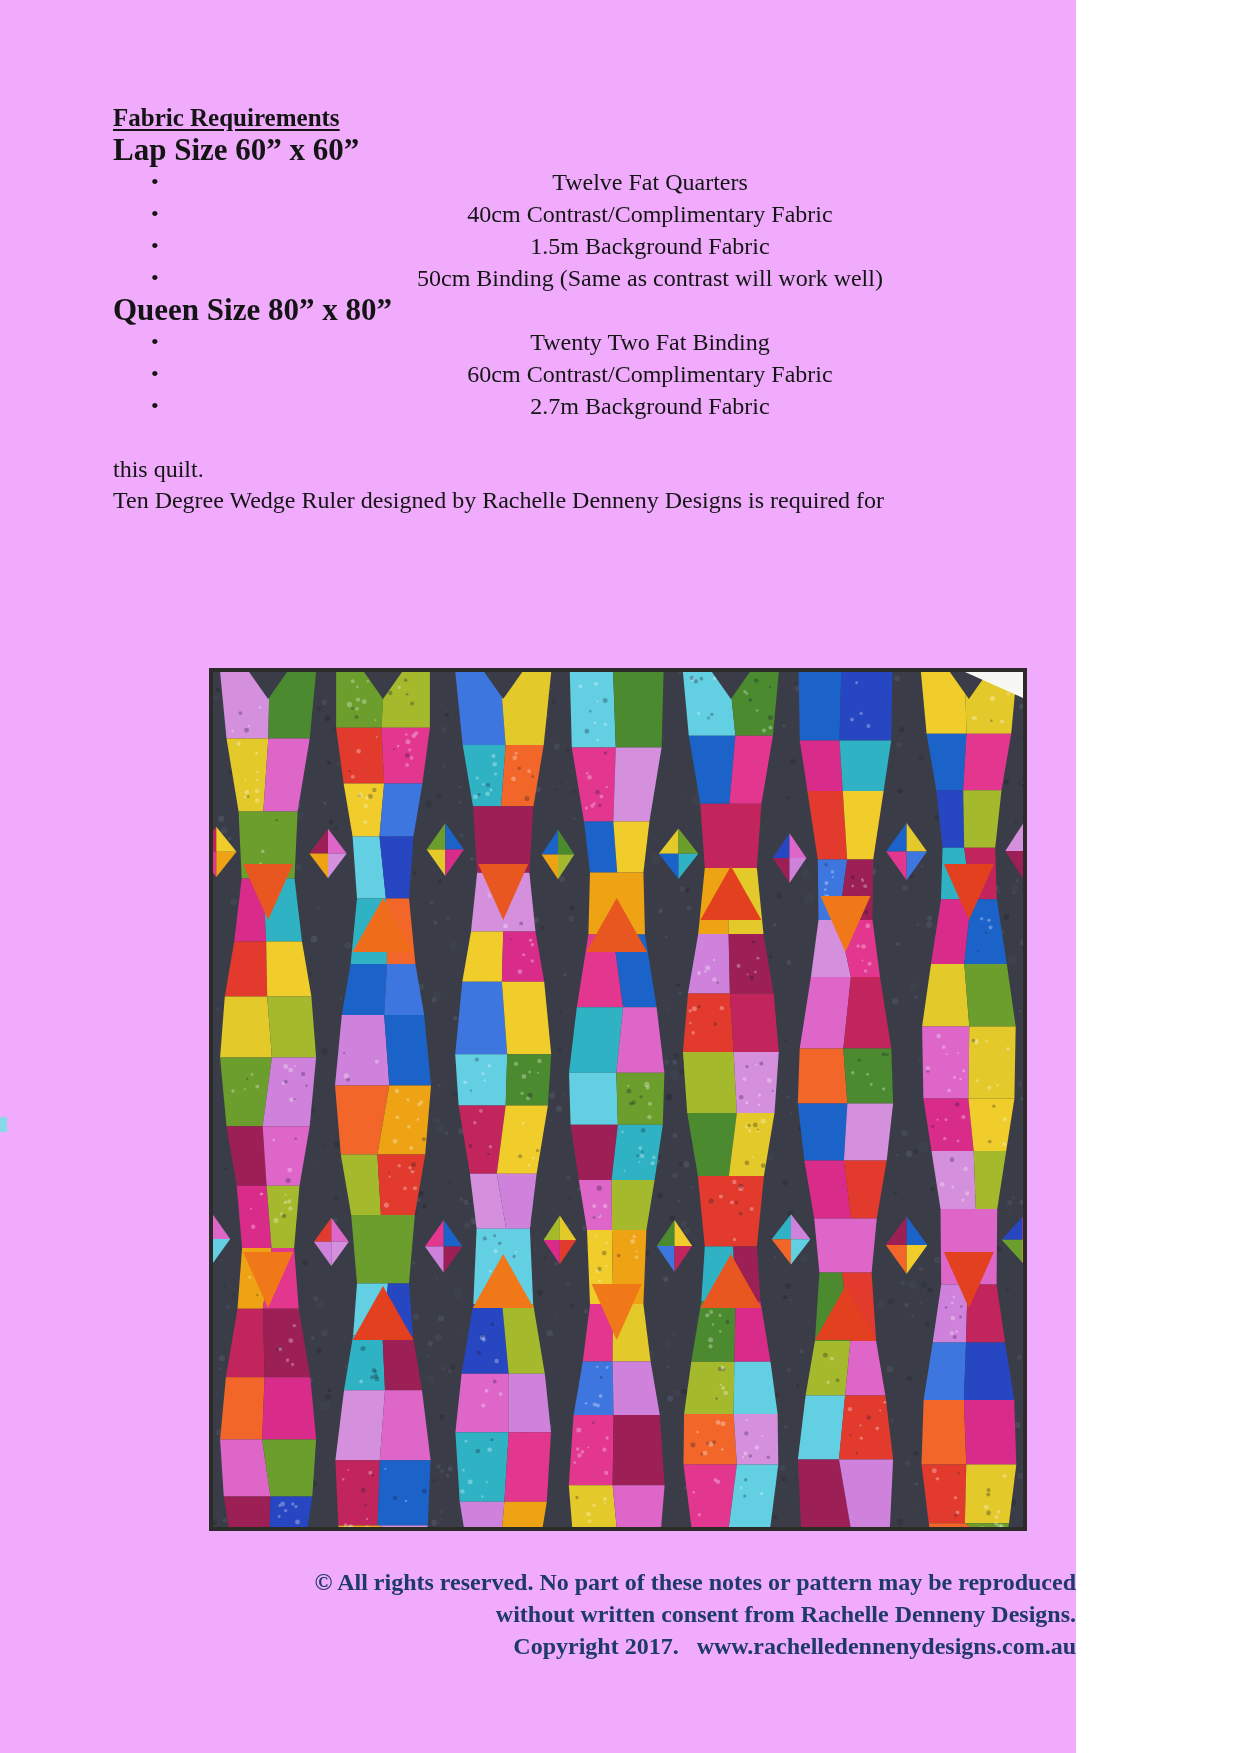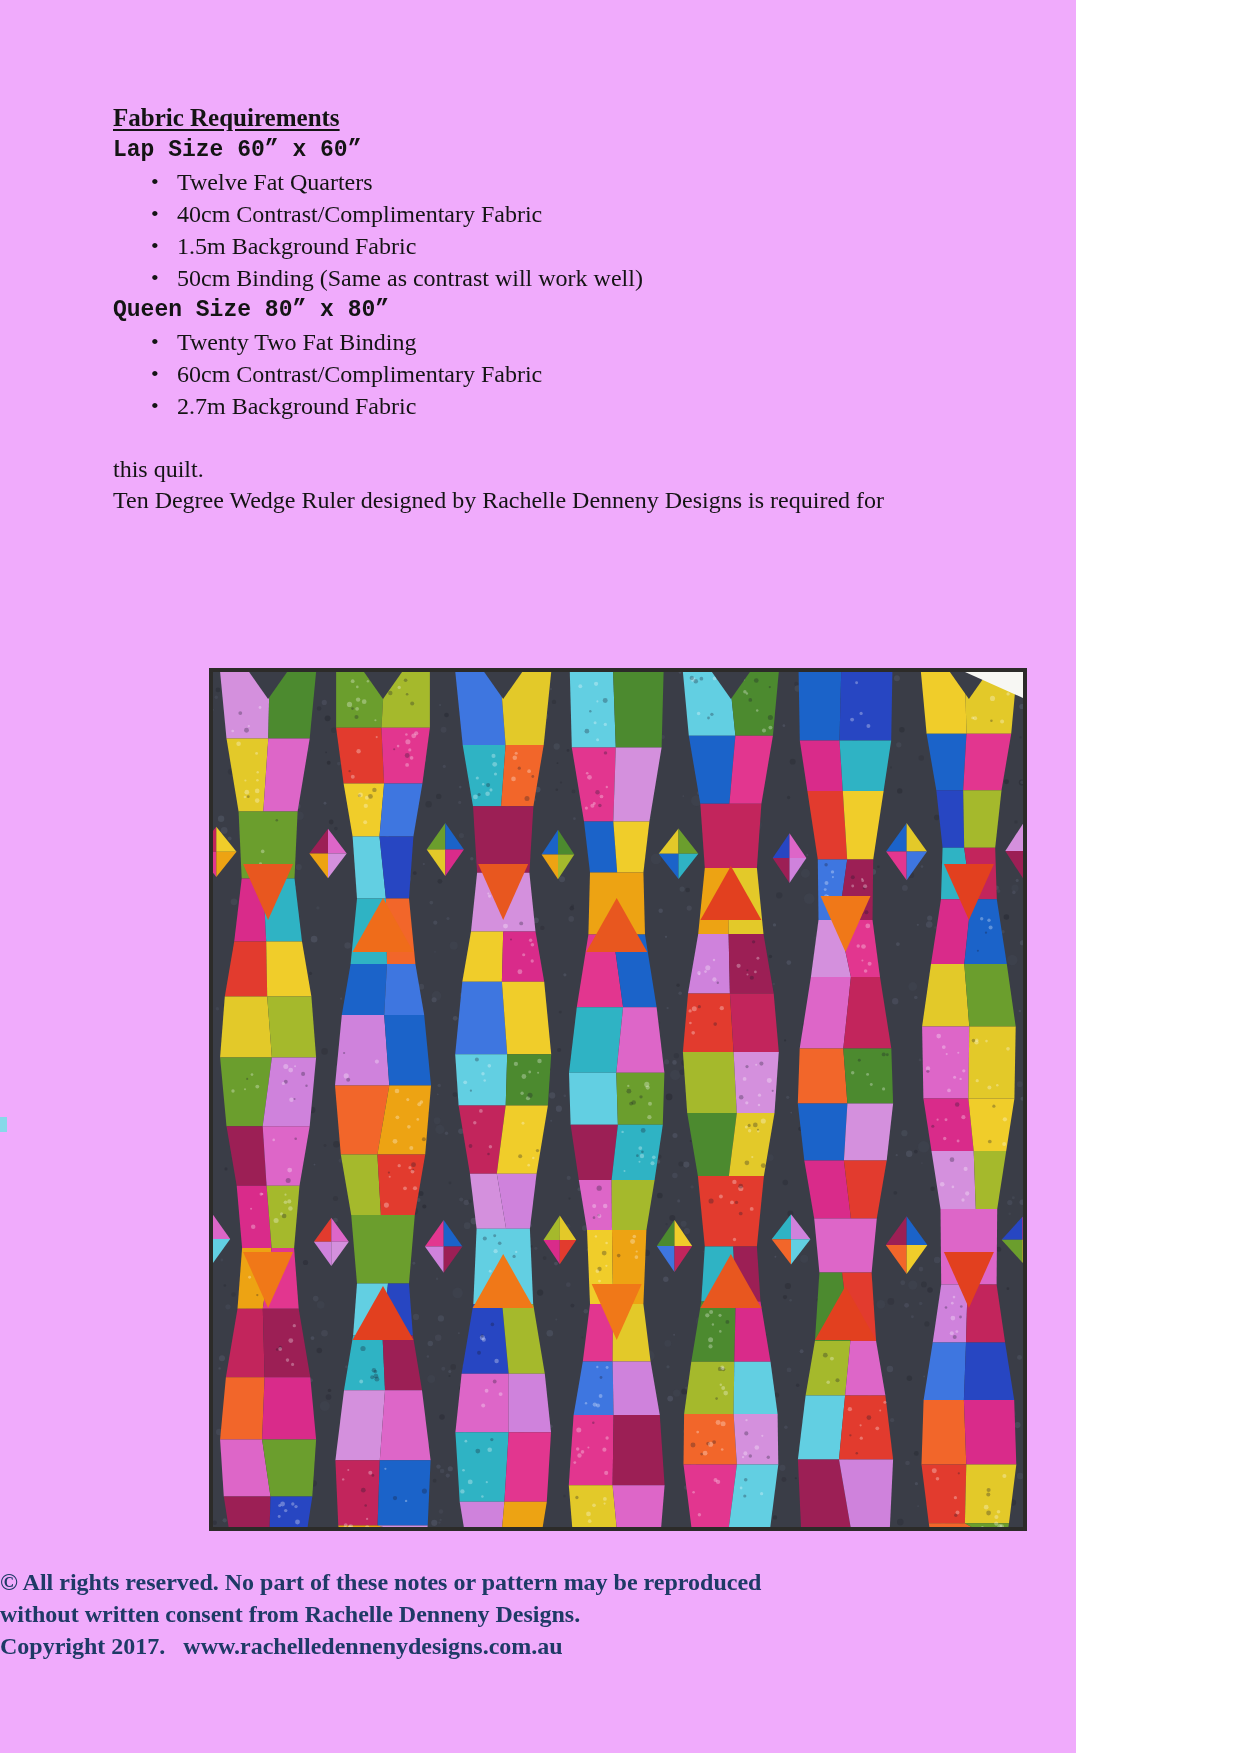--- a/index.html
+++ b/index.html
@@ -1,29 +1,29 @@
 <!DOCTYPE html>
 <html><head>
 <meta charset="utf-8">
 <style>
   html,body{margin:0;padding:0;background:#ffffff;}
   .page{position:relative;width:1076px;height:1753px;background:#f0abfc;overflow:hidden;
         font-family:"Liberation Serif", serif;color:#141414;}
   .textblock{position:absolute;left:113px;top:102px;width:1010px;font-size:24px;line-height:32px;}
   .h-underline{font-weight:bold;font-size:25px;text-decoration:underline;text-underline-offset:3px;}
-  .h-bold{font-weight:bold;font-size:23px;font-family:Liberation Mono, monospace;}
+  .h-bold{font-weight:bold;font-size:31px;}
   ul.fab{margin:0;padding:0;list-style:none;}
-  ul.fab li{position:relative;padding-left:64px;line-height:32px;}
+  ul.fab li{position:relative;padding-left:64px;line-height:32px;text-align:center;}
   ul.fab li::before{content:"\2022";position:absolute;left:38px;top:0;font-size:22px;}
   .spacer32{height:32px;}
   .ruler-para div{line-height:31px;}
   .quilt-frame{position:absolute;left:209px;top:668px;width:810px;height:855px;
                border:4px solid #2c2b29;background:#3a3d47;}
   .quilt-frame svg{display:block;width:100%;height:100%;}
-  .footer{position:absolute;left:0;top:1566px;width:100%;text-align:left;
+  .footer{position:absolute;left:0;top:1566px;width:100%;text-align:right;
           font-weight:bold;font-size:24px;line-height:32px;}
   .edge-artifact{position:absolute;left:0;top:1117px;width:7px;height:15px;}
 </style>
 </head>
 <body>
 
 <div class="page">
 
   <div class="textblock">
     <div class="h-underline">Fabric Requirements</div>

